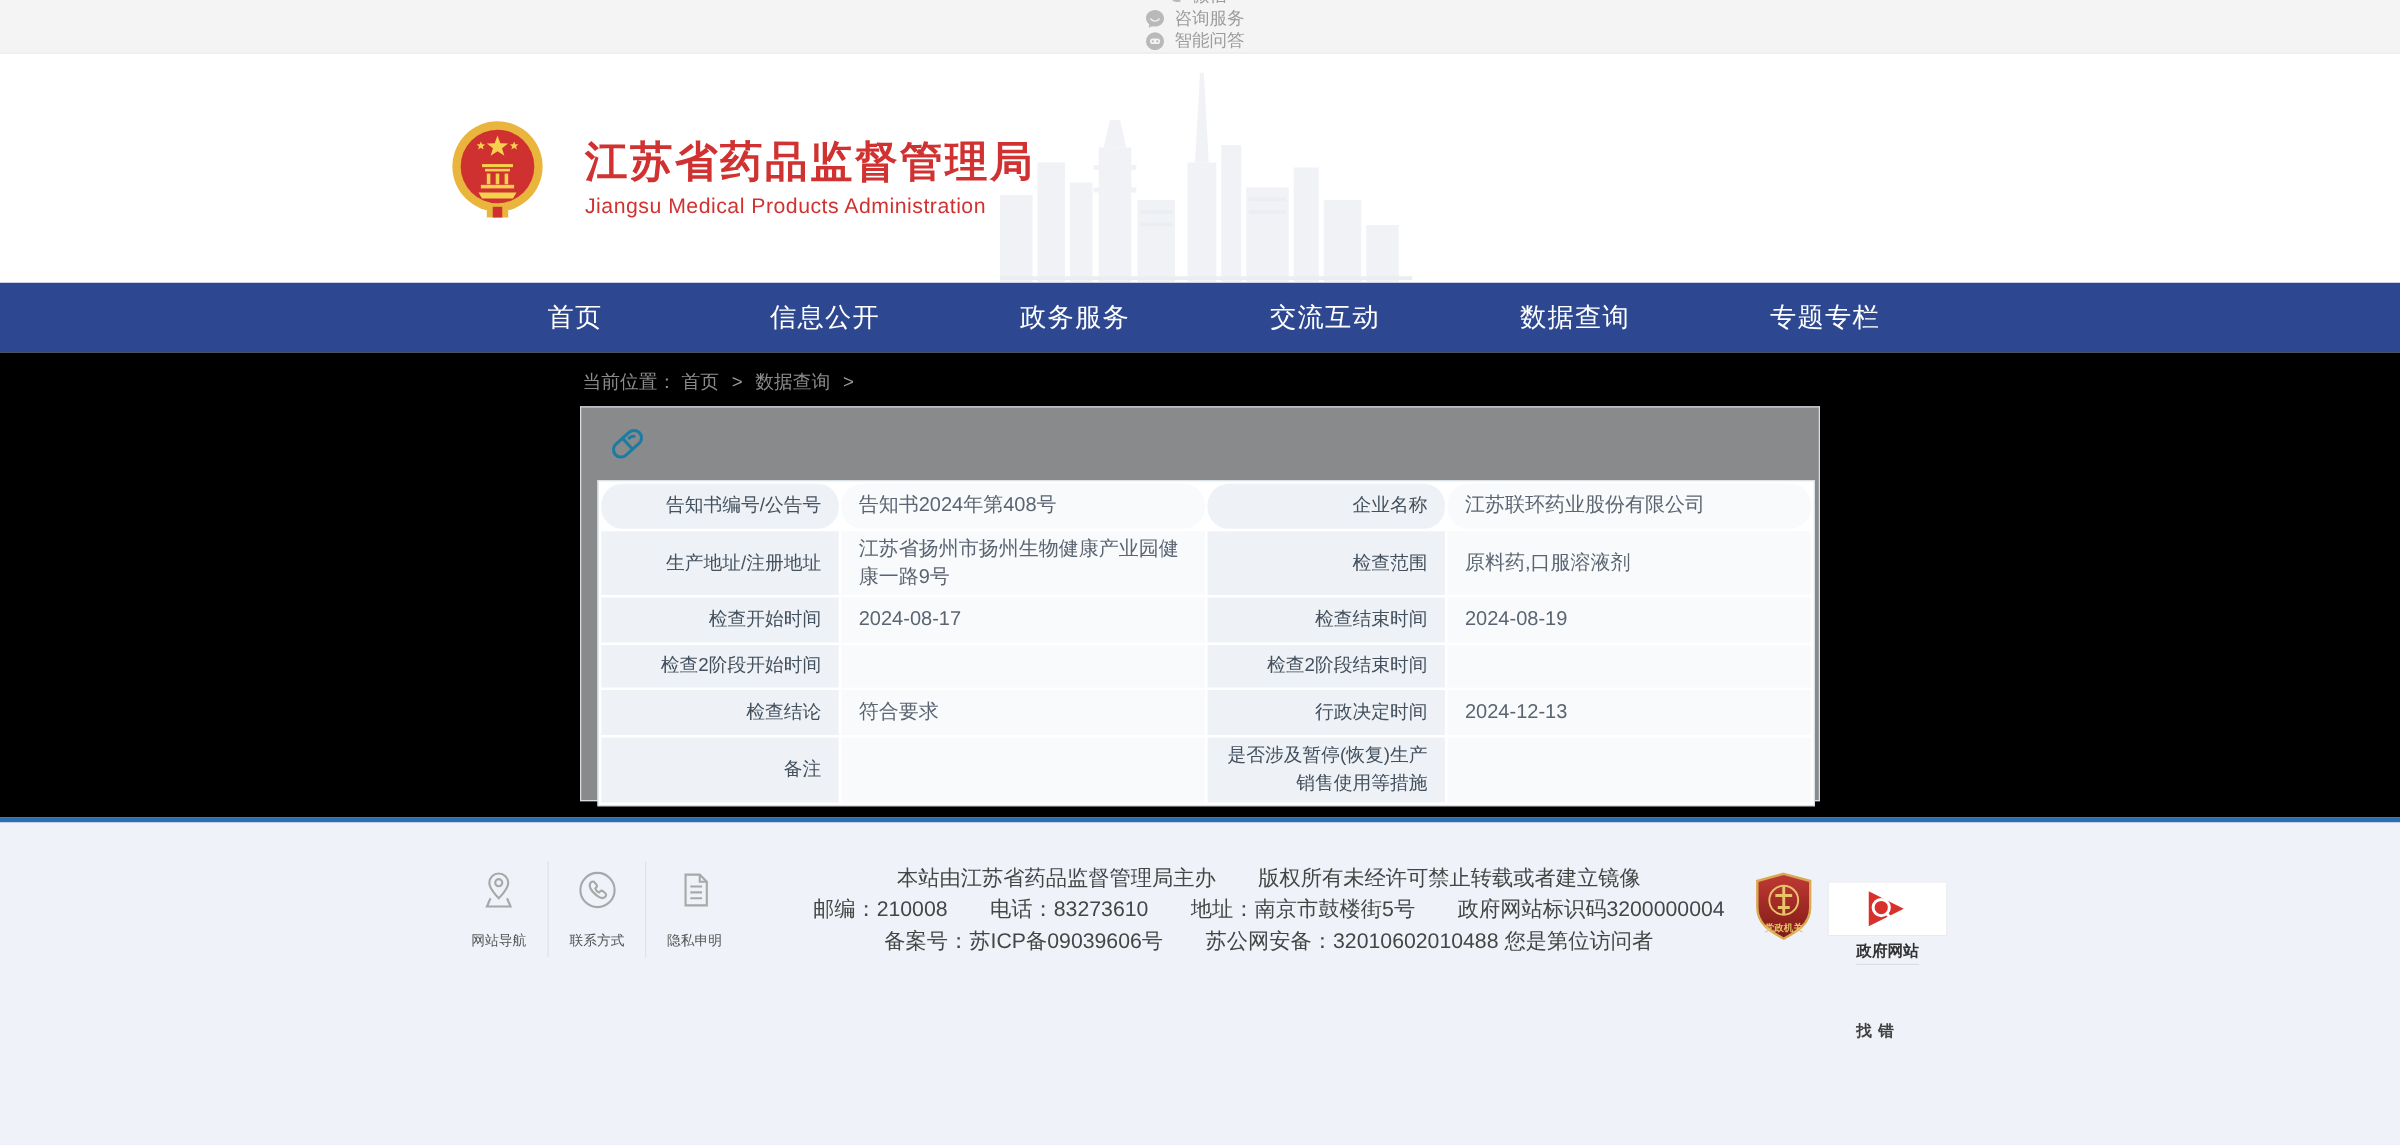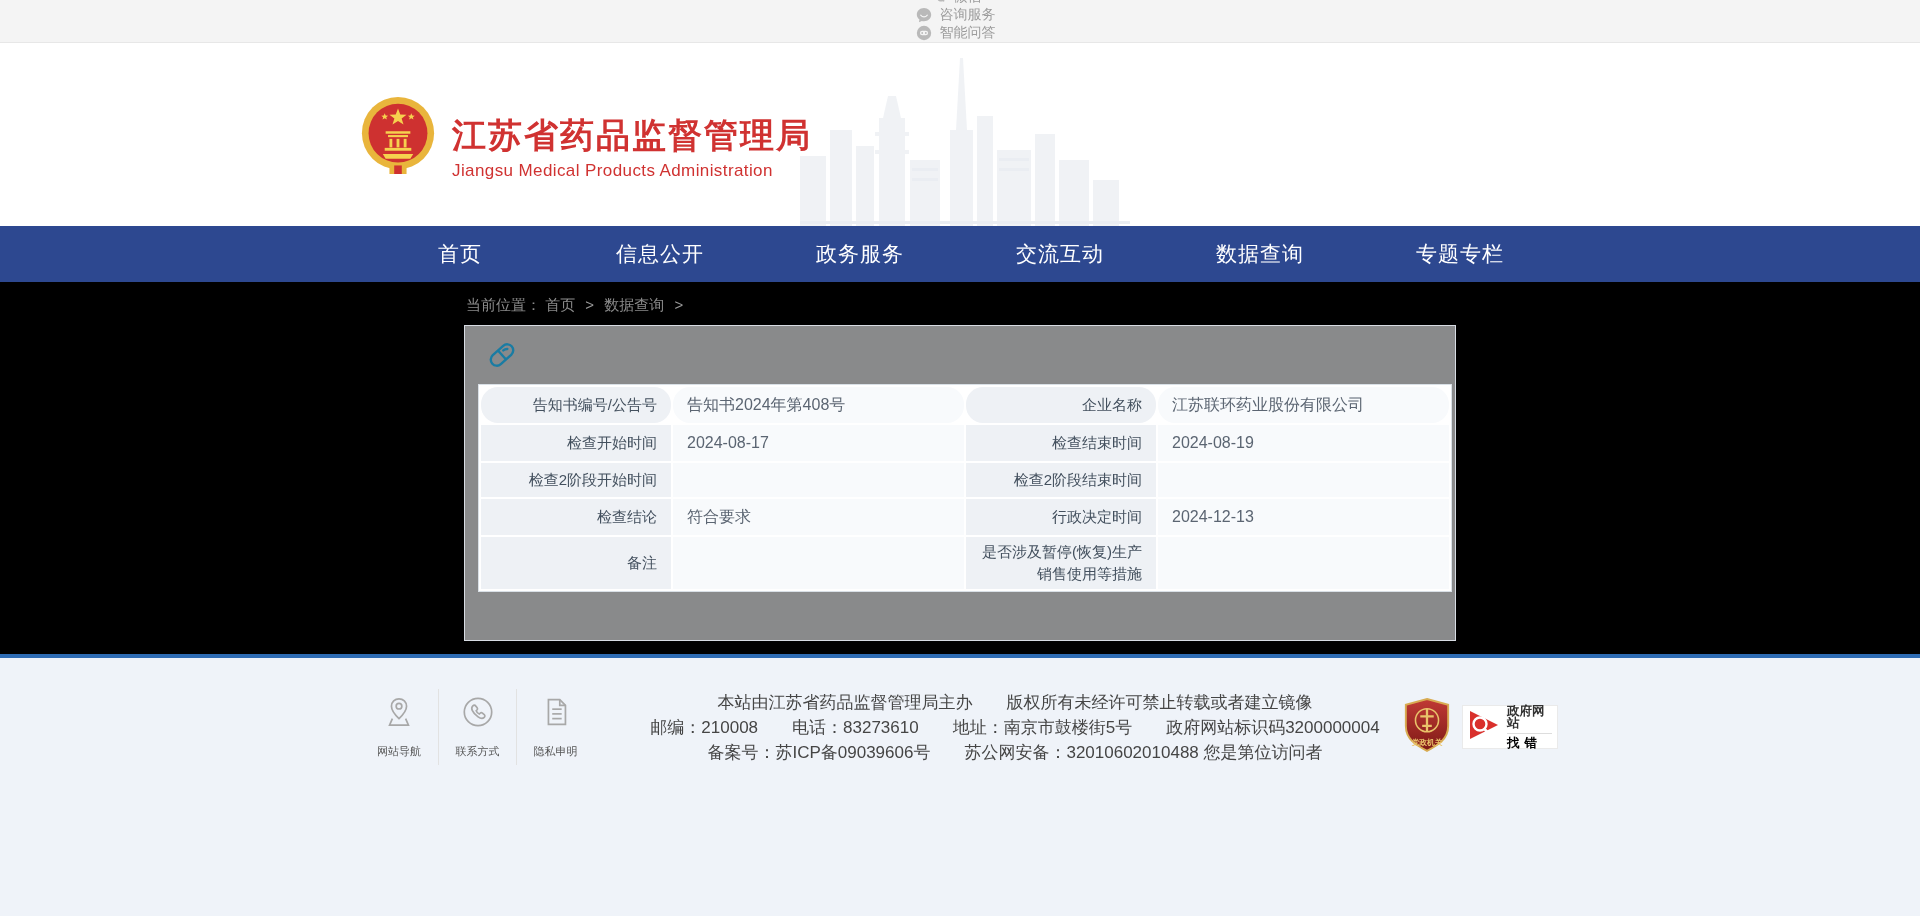--- a/index.html
+++ b/index.html
@@ -11,21 +11,21 @@
   .topbar { height:43px; background:#f4f4f4; border-bottom:1px solid #e7e7e7; }
   .topbar-inner { height:100%; display:flex; justify-content:flex-end; align-items:center; padding-right:10px;flex-direction:column; }
   .tb-link { display:flex; align-items:center; gap:7px; color:#9c9c9c; font-size:14px; cursor:pointer; text-decoration:none; }
   .tb-sep { width:1px; height:15px; background:#d6d6d6; margin:0 14px; }
   .tb-ic { display:inline-flex; width:18px; height:18px; }
   .tb-ic svg { width:18px; height:18px; fill:#b9b9b9; }
 
   
   .header { height:183px; background:#fff; position:relative; overflow:hidden; }
   .header-inner { height:100%; }
-  .brand { position:absolute; left:0; top:52px; display:flex; align-items:flex-end; gap:16px; cursor:pointer; z-index:2; }
+  .brand { position:absolute; left:0; top:52px; display:flex; align-items:center; gap:32px; cursor:pointer; z-index:2; }
   .brand-title { font-size:34px; font-weight:bold; color:#d03231; letter-spacing:2px; line-height:1.2; margin-top:8px; }
   .brand-subtitle { font-size:17px; color:#d03231; margin-top:5px; letter-spacing:.4px; }
   .skyline { position:absolute; left:440px; bottom:0; width:330px; height:168px; opacity:.55; z-index:1; }
 
   
   .mainnav { height:56px; background:#2d4890; }
   .nav-inner { height:100%; display:flex; }
   .nav-item { width:200px; height:100%; display:flex; align-items:center; justify-content:center;
     color:#fff; font-size:21px; text-decoration:none; cursor:pointer; letter-spacing:1px; }
 
@@ -57,24 +57,24 @@
   .f-links { display:flex; }
   .f-link { width:78px; display:flex; flex-direction:column; align-items:center; gap:11px;
     padding:6px 0; cursor:pointer; text-decoration:none; }
   .f-link + .f-link { border-left:1px solid #e2e2e2; }
   .f-link svg { width:34px; height:34px; stroke:#a8a8a8; fill:none; stroke-width:1.8; }
   .f-link-label { font-size:11px; color:#555; }
   .f-info { flex:1; text-align:center; padding-left:34px; color:#454545; font-size:17px; line-height:25px; }
   .f-badges { display:flex; align-items:center; gap:10px; width:158px; }
   .badge-shield { cursor:pointer; }
   .badge-find { width:96px; height:44px; background:#fff; border:1px solid #eaeaea; display:flex;
-    align-items:center; padding:3px 5px; gap:5px; cursor:pointer; }
+    align-items:center; padding:3px 5px; gap:5px; cursor:pointer;flex-direction:column; }
   .bf-text { display:flex; flex-direction:column; line-height:1; }
   .bf-top { font-size:12.5px; font-weight:bold; color:#333; padding-bottom:3px; border-bottom:1px solid #ddd; }
-  .bf-bottom { font-size:12.5px; font-weight:bold; color:#000000; letter-spacing:5px; padding-top:3px; }
+  .bf-bottom { font-size:12.5px; font-weight:bold; color:#404040; letter-spacing:5px; padding-top:3px;margin-top:44px; }
 </style>
 </head>
 <body>
 
 <div class="topbar">
   <div class="container topbar-inner">
     <a class="tb-link">
       <span class="tb-ic">
         <svg viewBox="0 0 20 20">
             <path d="M9.3 17.2c-3.6.4-6.7-1.2-6.9-3.6-.2-2.4 2.5-4.7 6.1-5.1 3.6-.4 6.7 1.2 6.9 3.6.2 2.4-2.5 4.7-6.1 5.1zm.4-6.6c-2.2.2-3.9 1.5-3.7 3 .1 1.4 2 2.4 4.2 2.2 2.2-.2 3.9-1.5 3.7-3-.1-1.4-2-2.4-4.2-2.2z"></path>
@@ -215,20 +215,26 @@
             <col class="c-lbl">
             <col class="c-val">
           </colgroup>
         <tbody>
             <tr class="r1">
           <td class="lbl">告知书编号/公告号</td>
           <td class="val">告知书2024年第408号</td>
           <td class="lbl">企业名称</td>
           <td class="val">江苏联环药业股份有限公司</td>
         </tr>
+        <tr class="r2">
+          <td class="lbl">生产地址/注册地址</td>
+          <td class="val">江苏省扬州市扬州生物健康产业园健康一路9号</td>
+          <td class="lbl">检查范围</td>
+          <td class="val">原料药,口服溶液剂</td>
+        </tr>
         <tr class="r3">
           <td class="lbl">检查开始时间</td>
           <td class="val">2024-08-17</td>
           <td class="lbl">检查结束时间</td>
           <td class="val">2024-08-19</td>
         </tr>
         <tr class="r4">
           <td class="lbl">检查2阶段开始时间</td>
           <td class="val"></td>
           <td class="lbl">检查2阶段结束时间</td>

